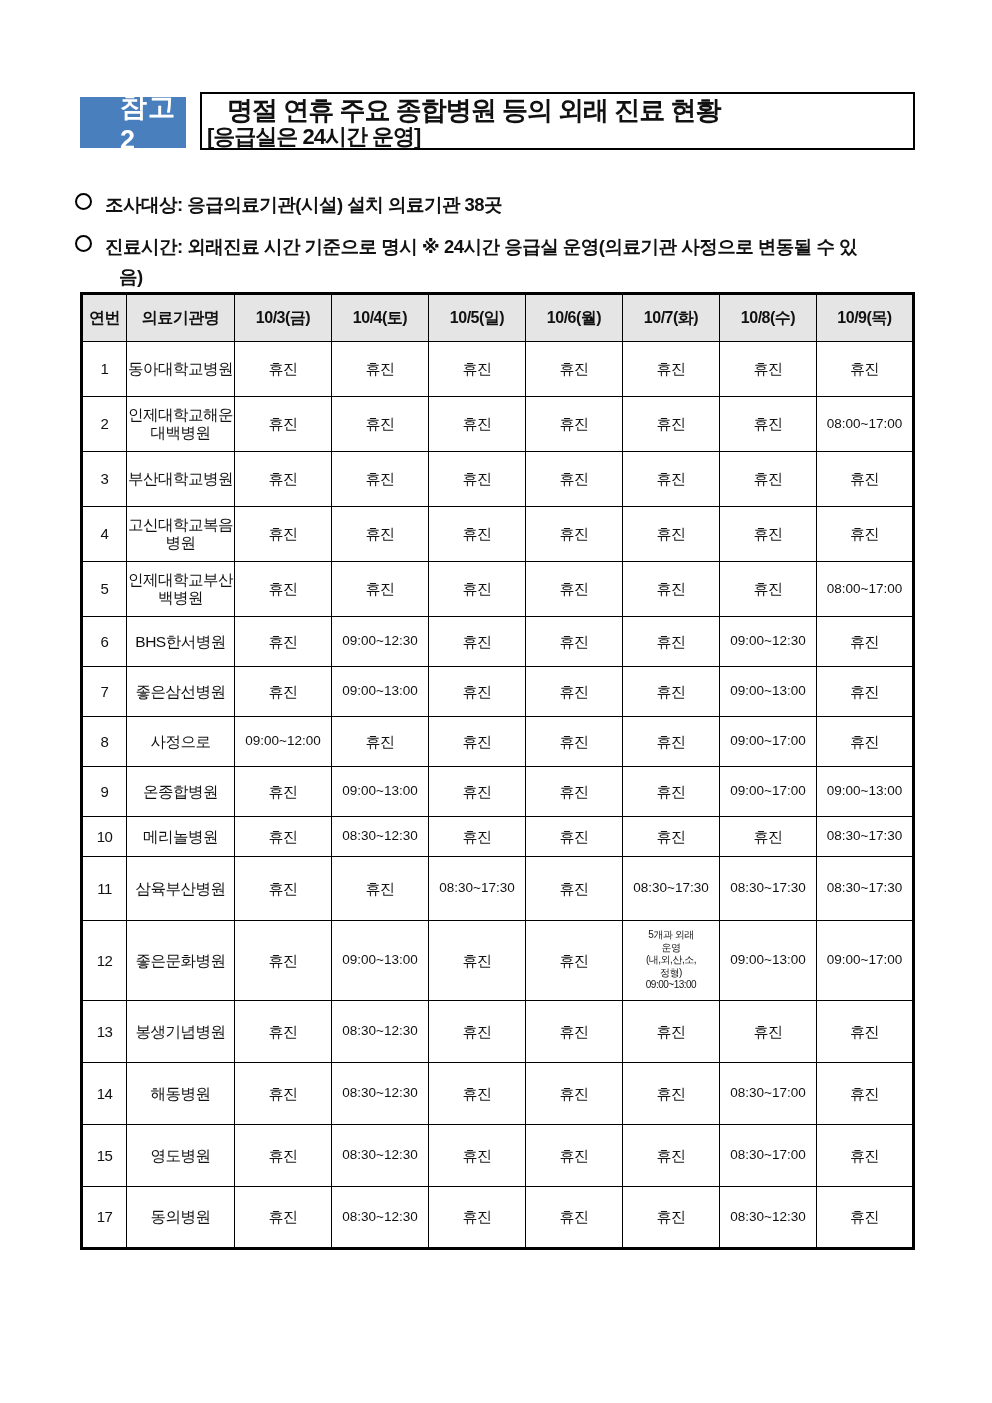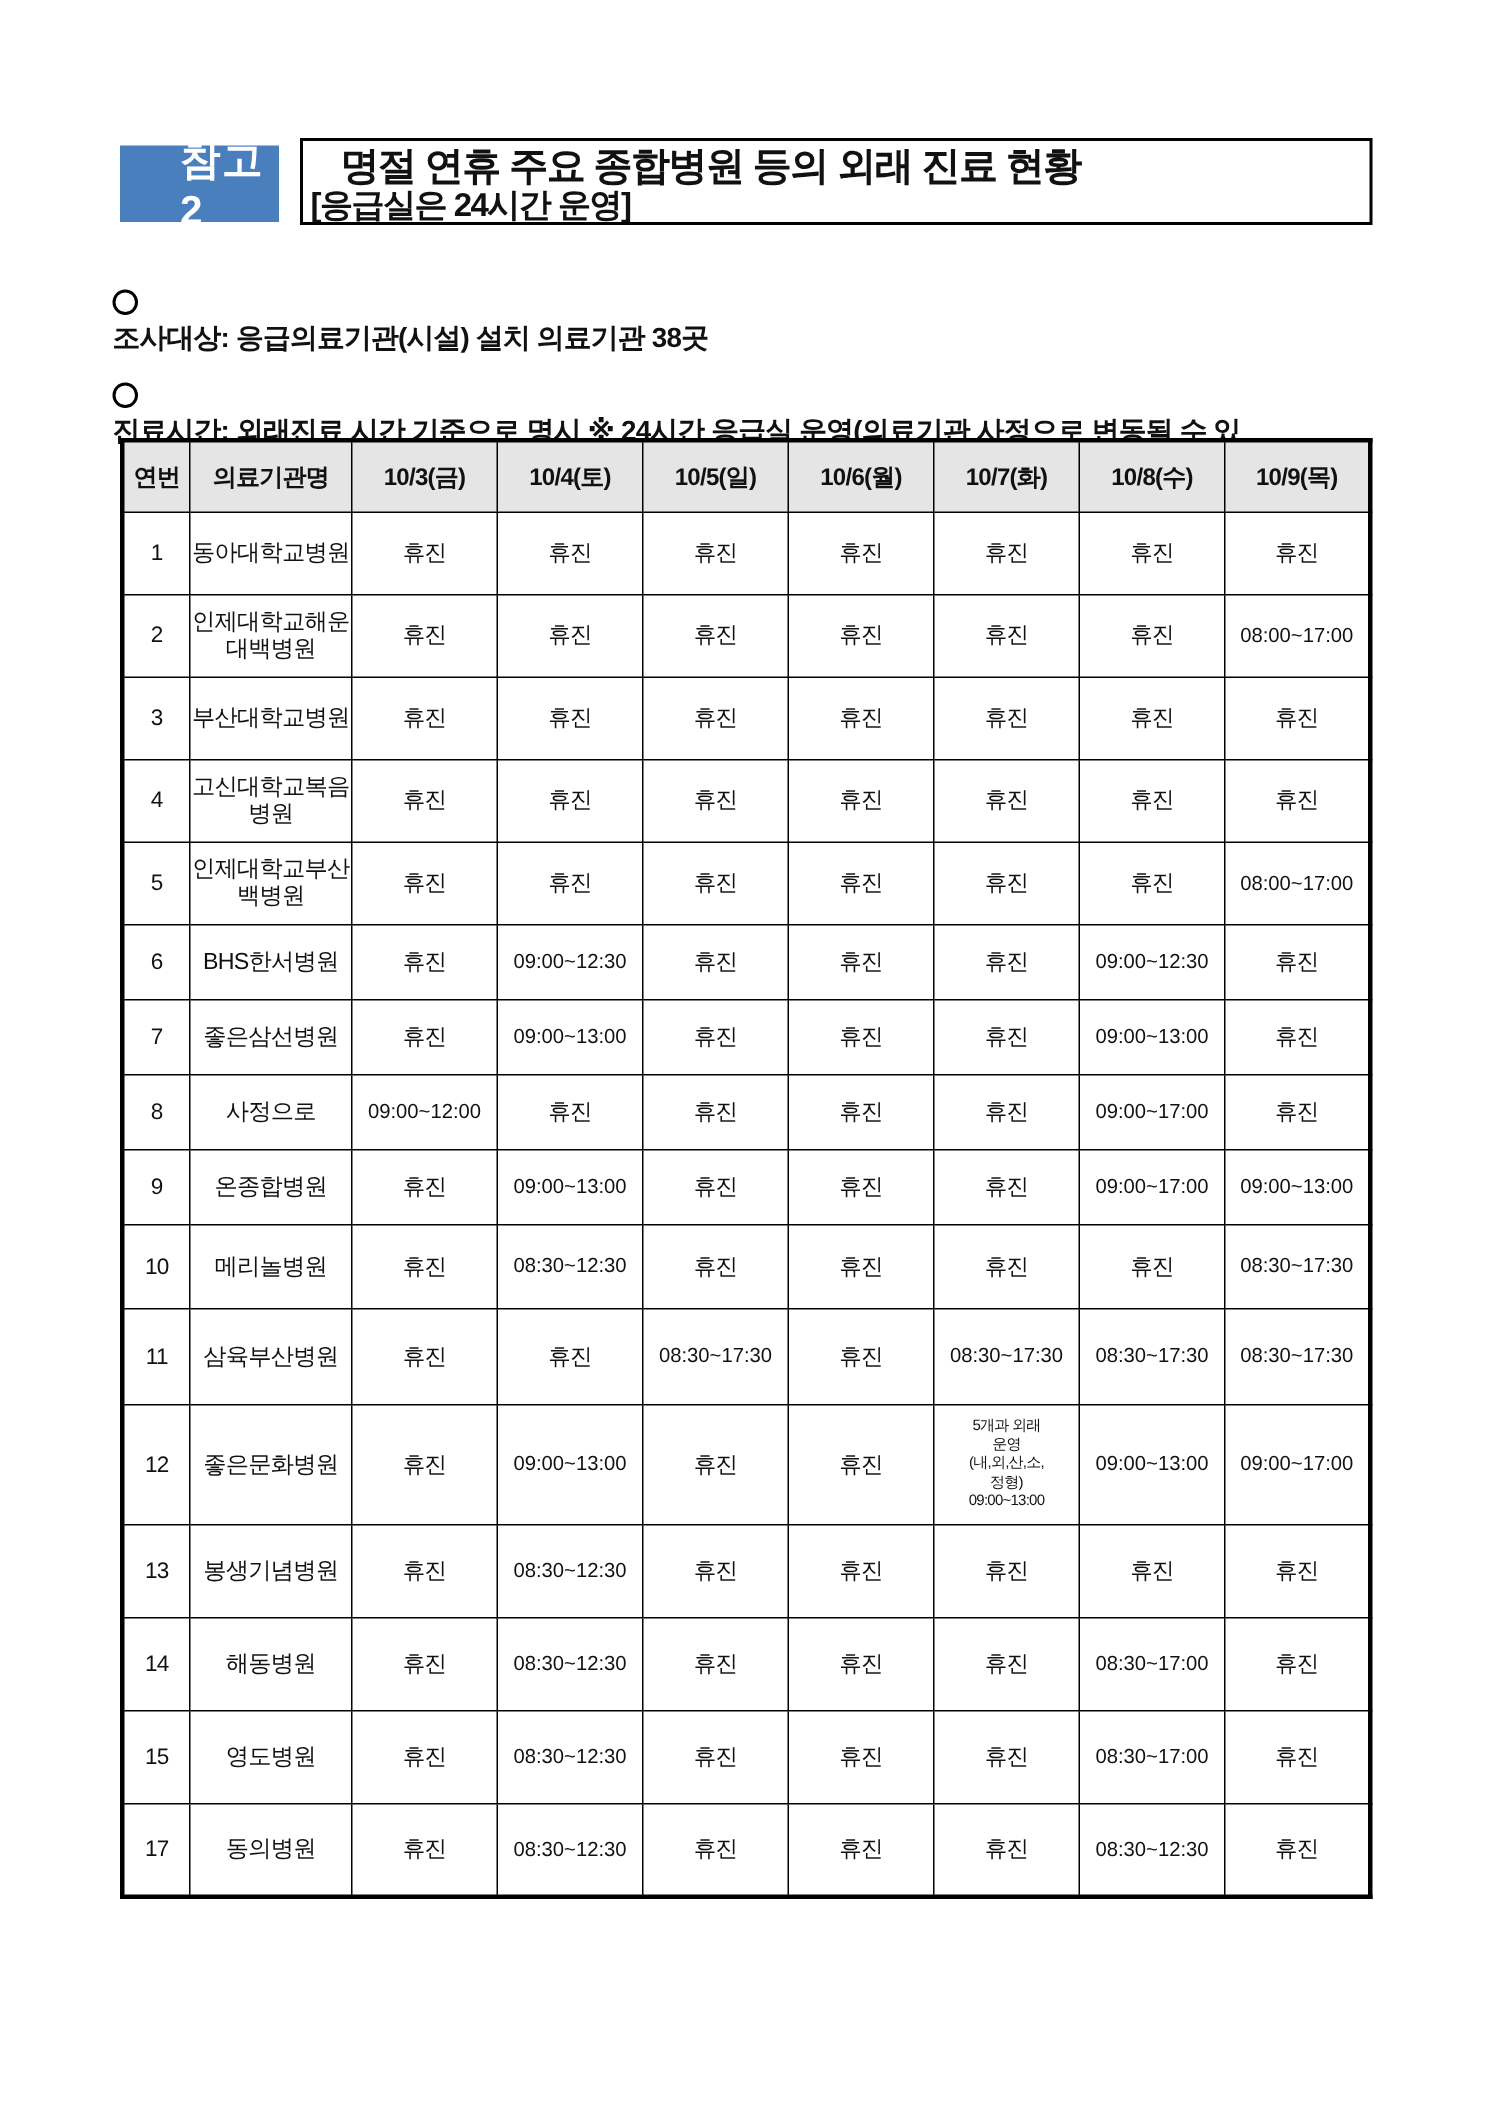--- a/index.html
+++ b/index.html
@@ -30,21 +30,21 @@
     font-size: 26px; font-weight: 800; letter-spacing: -1px;
     line-height: 29px; text-indent: 20px; white-space: nowrap;
   }
   .title-line2 {
     font-size: 22px; font-weight: 800; letter-spacing: -1px;
     line-height: 24px; white-space: nowrap;
   }
 
   
   .notes { position: absolute; top: 190px; left: 75px; width: 800px; }
-  .note { display: flex; margin-bottom: 12px; flex-direction: column; }
+  .note { display: flex; margin-bottom: 12px; }
   .note-bullet {
     flex: 0 0 17px; width: 17px; height: 17px; margin-top: 3px; margin-right: 13px;
     border: 2px solid #000; border-radius: 50%; background: transparent;
   }
   .note-text {
     font-size: 18.5px; font-weight: bold; letter-spacing: -0.5px;
     line-height: 30px; width: 762px;
     padding-left: 14px; text-indent: -14px;
   }
 
@@ -62,21 +62,21 @@
   }
   thead tr { height: 48px; }
   th { background: #e5e5e5; font-size: 16px; font-weight: bold; letter-spacing: -0.5px; }
   td { font-size: 15px; letter-spacing: -0.5px; line-height: 1.2; }
   td.name { font-size: 15.5px; line-height: 1.15; }
   td.time { font-size: 13.5px; letter-spacing: 0; }
   td.multiline { font-size: 10px; line-height: 1.25; white-space: pre-line; letter-spacing: -0.5px; }
 
   tbody tr:nth-child(-n+5)               { height: 55px; }
   tbody tr:nth-child(n+6):nth-child(-n+9){ height: 50px; }
-  tbody tr:nth-child(10)                 { height: 56px; }
+  tbody tr:nth-child(10)                 { height: 40px; }
   tbody tr:nth-child(11)                 { height: 64px; }
   tbody tr:nth-child(12)                 { height: 80px; }
   tbody tr:nth-child(n+13)               { height: 62px; }
 </style>
 </head>
 <body>
 
 <div class="page">
 
   <div class="hdr">

